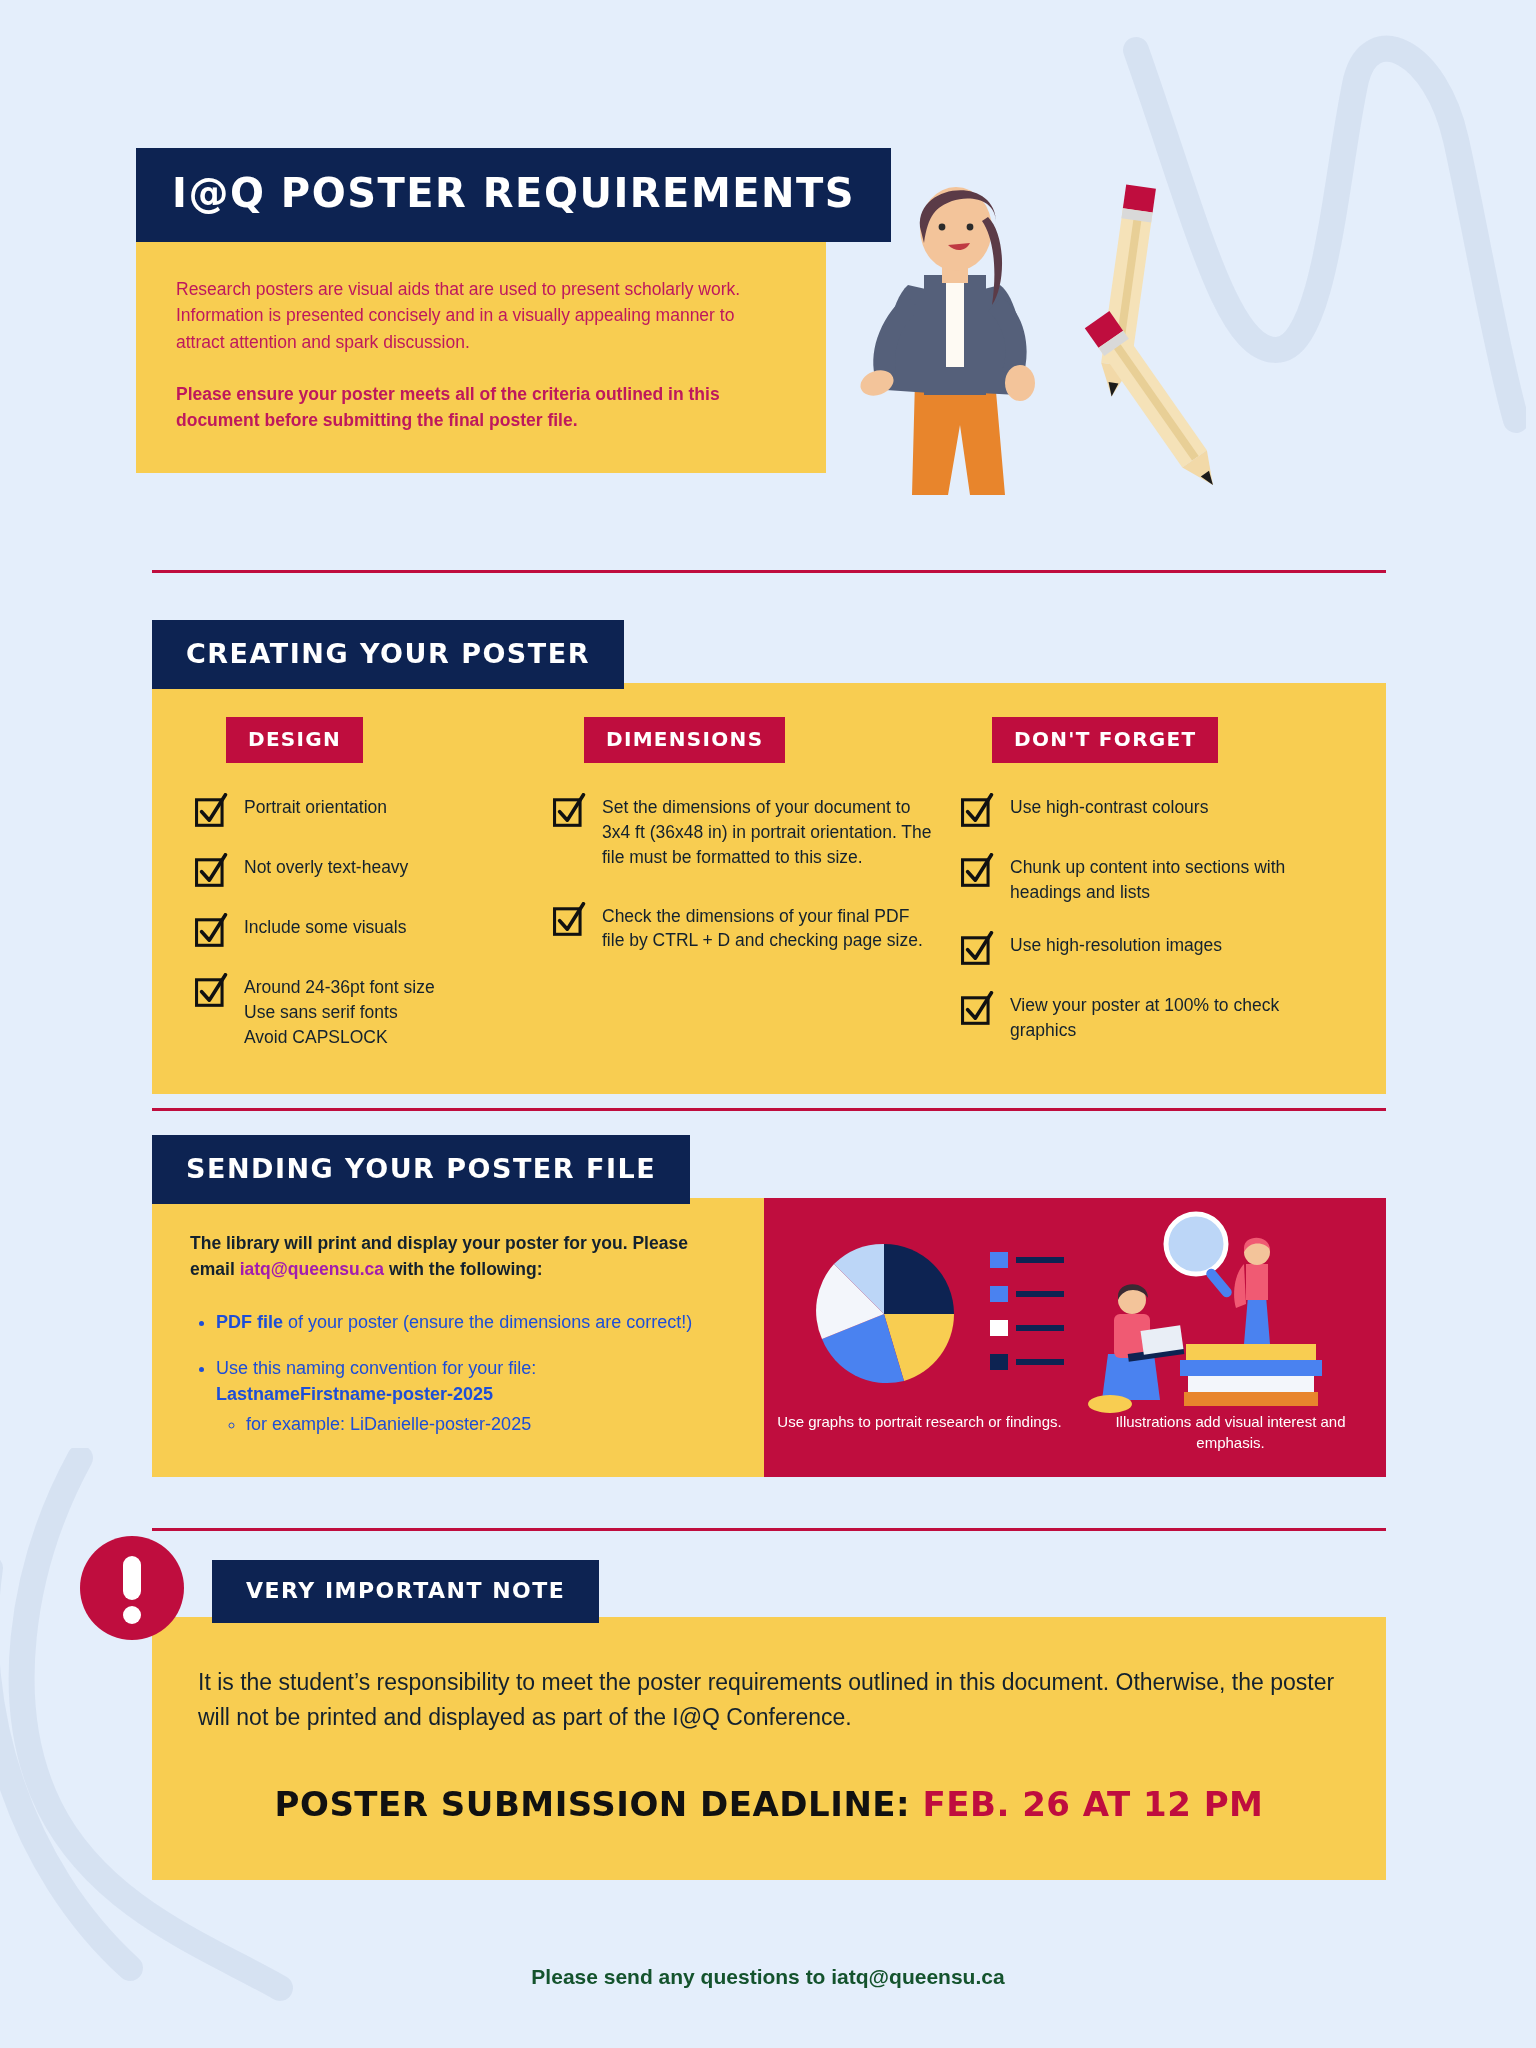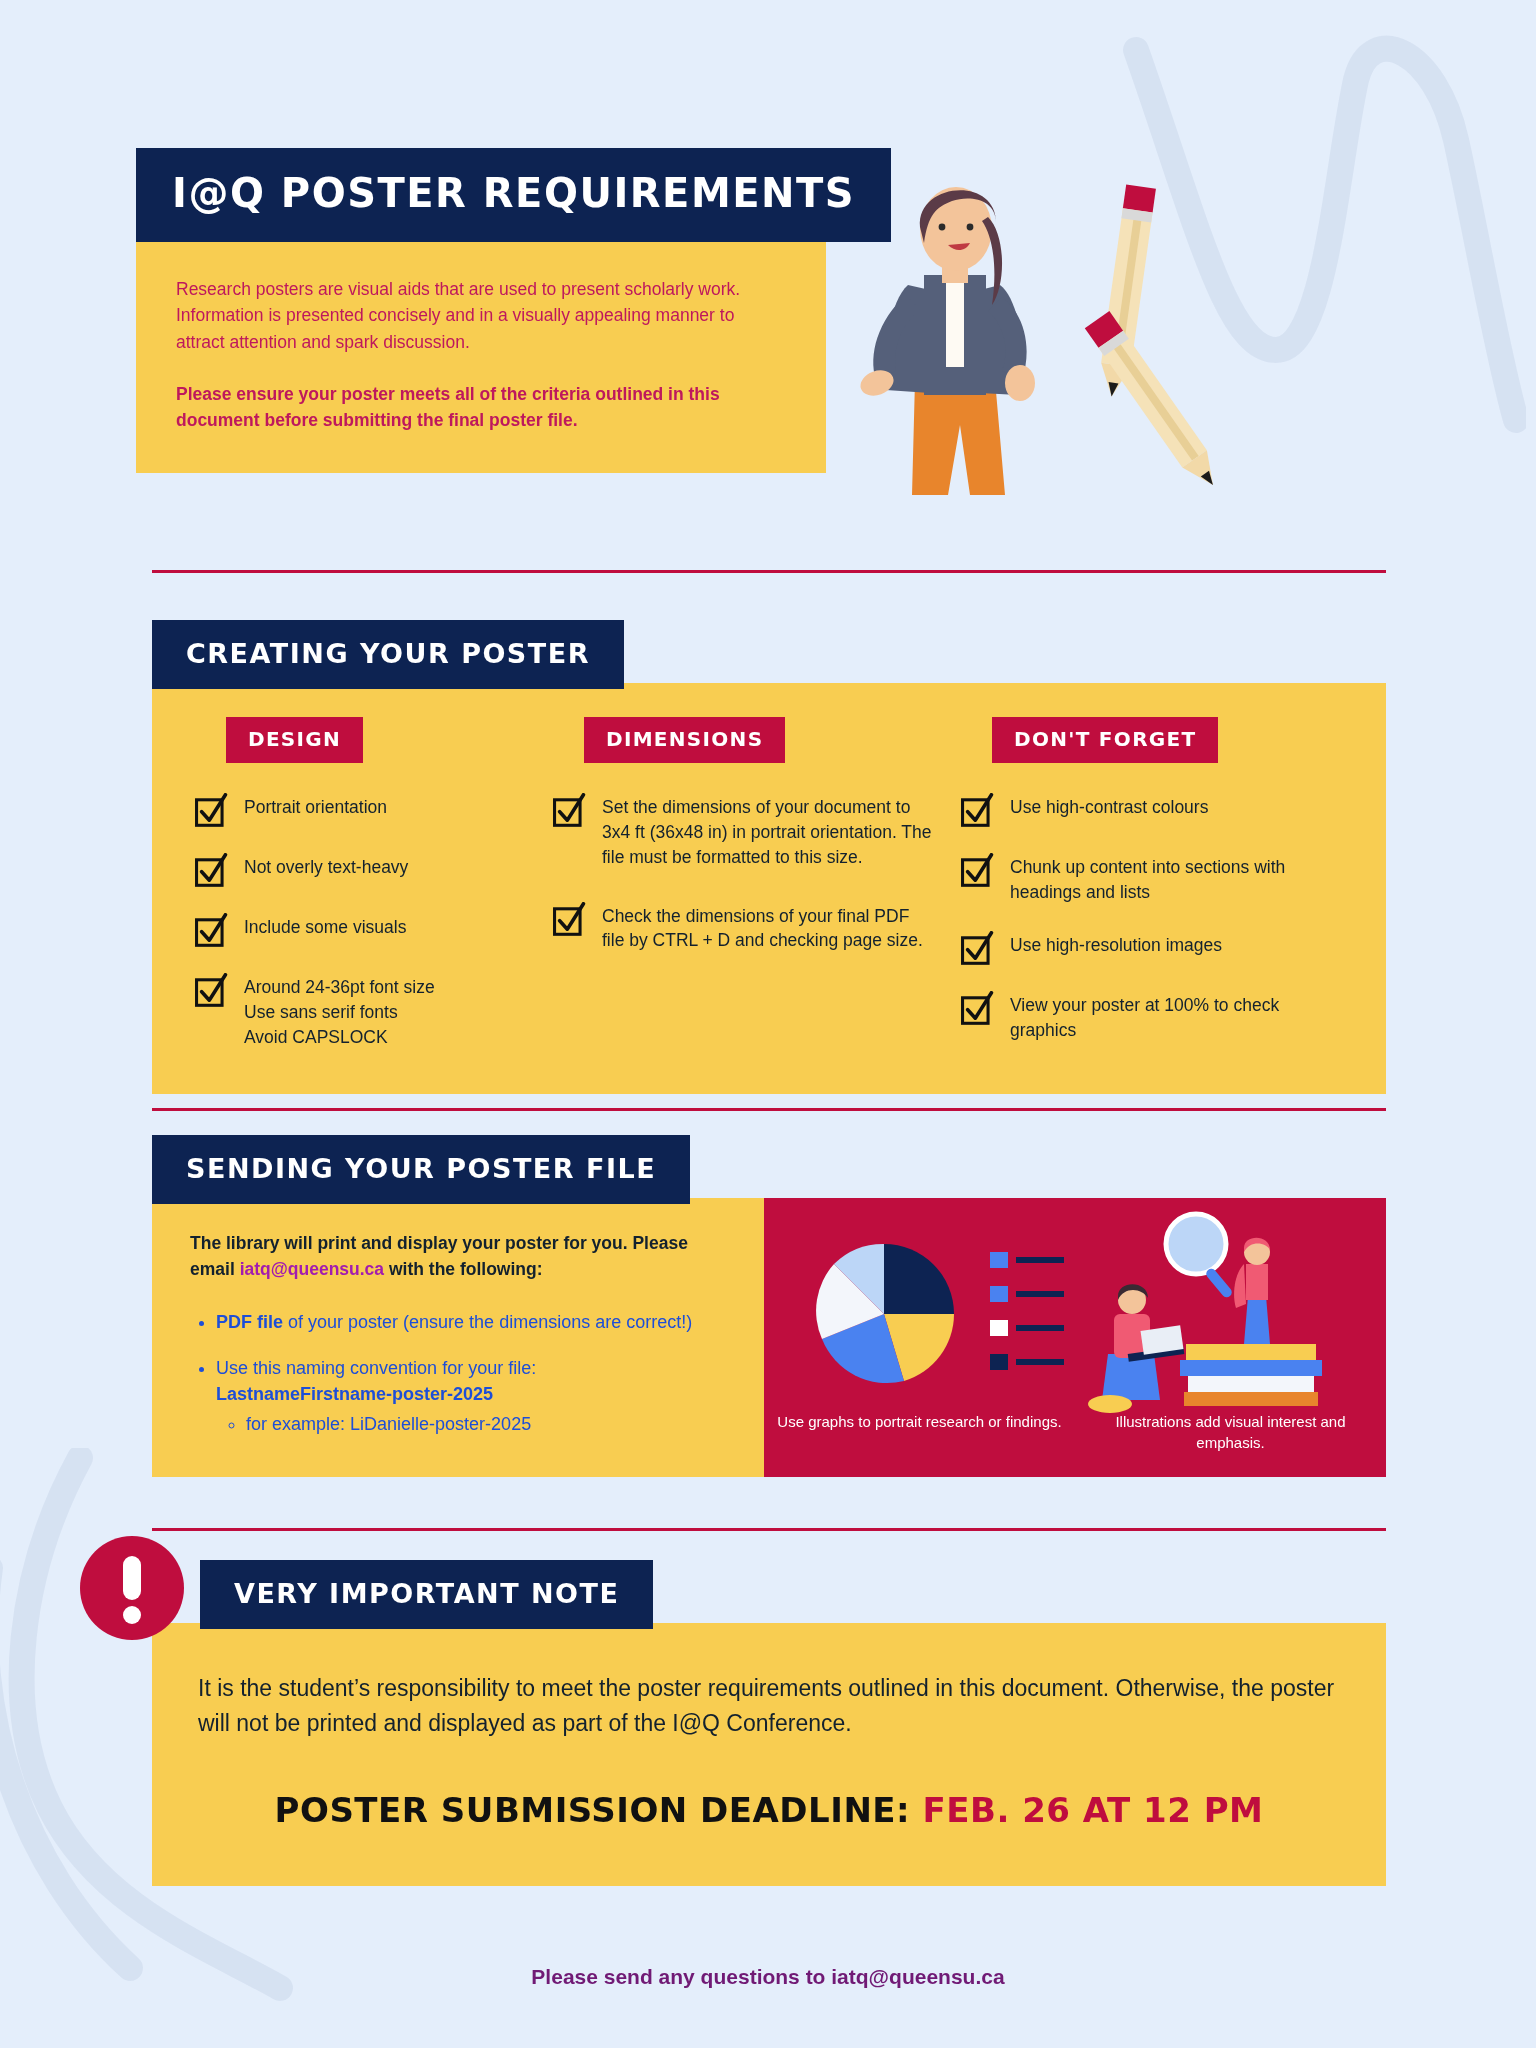--- a/index.html
+++ b/index.html
@@ -157,22 +157,22 @@
     color: #ffffff;
     text-align: center;
     font-size: 15px;
     line-height: 1.35;
     padding: 0 12px;
   }
 
   
   #note-section { position: absolute; left: 152px; top: 1560px; width: 1234px; }
   #note-tab {
-    font-size: 27px;
-    margin-left: 48px;
+    font-size: 22px;
+    margin-left: 60px;
     position: relative;
     z-index: 3;
   }
   #alert-badge {
     position: absolute;
     left: -72px;
     top: -24px;
     width: 104px;
     height: 104px;
     border-radius: 50%;
@@ -223,21 +223,21 @@
 
   
   #footer {
     position: absolute;
     top: 1965px;
     left: 0;
     width: 100%;
     text-align: center;
     font-weight: bold;
     font-size: 21px;
-    color: #701a75;
+    color: #14532d;
   }
 </style>
 </head>
 <body>
 
 <div class="page">
 
   <svg class="bg-squiggle" id="squiggle-tr" viewBox="0 0 420 420">
     <path d="M30 30 C 90 200, 120 330, 170 330 C 220 330, 230 150, 250 60 C 265 0, 330 30, 350 120 C 370 210, 390 330, 410 400" fill="none" stroke="#ccd9ec" stroke-width="26" stroke-linecap="round"></path>
   </svg>

